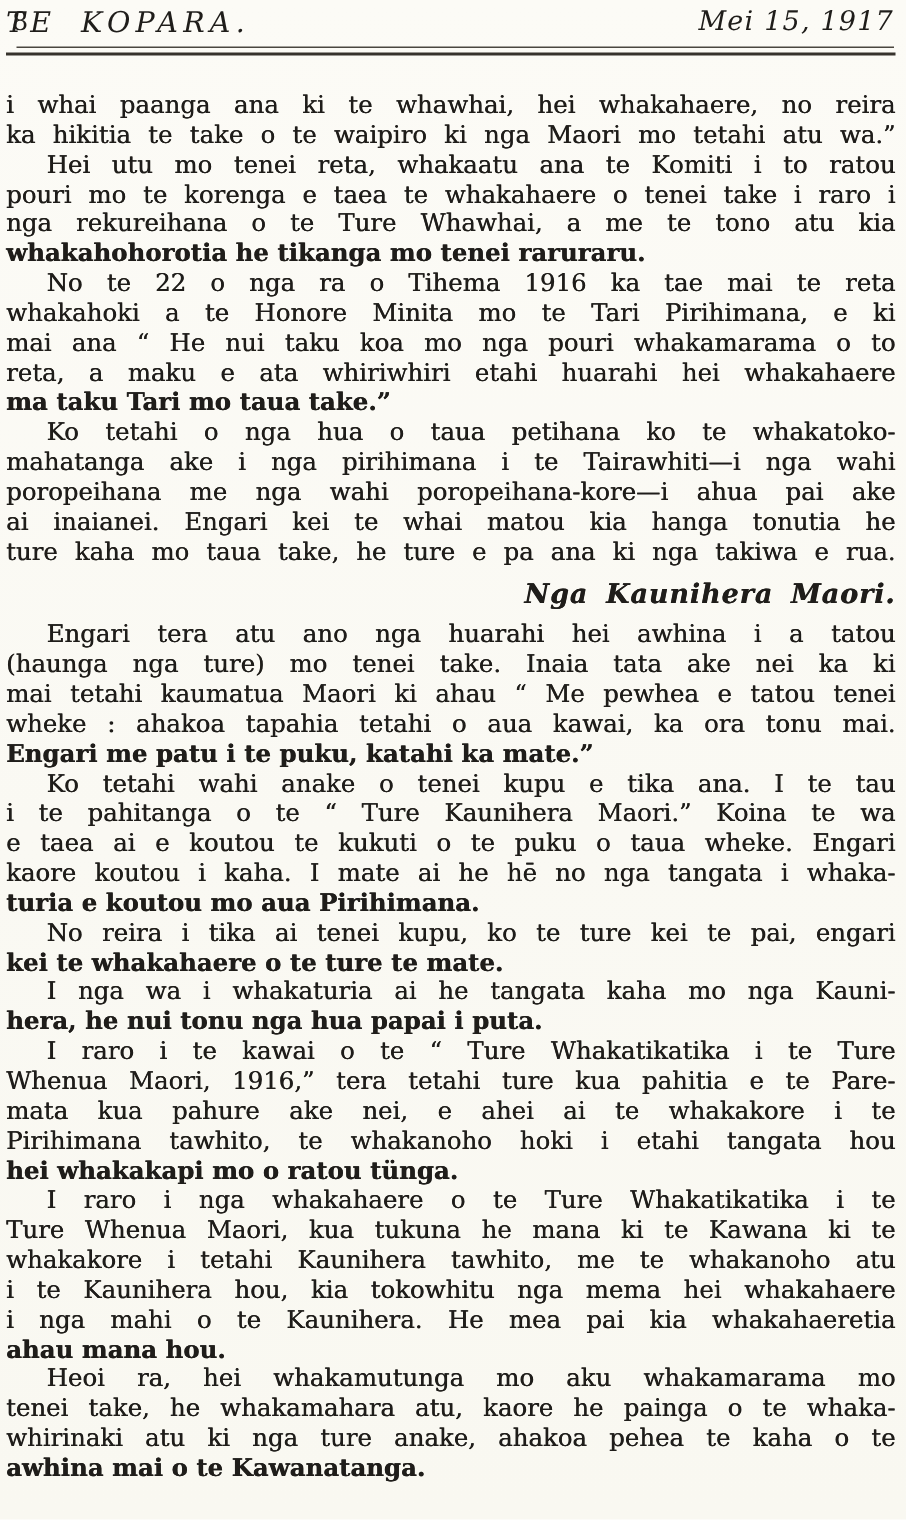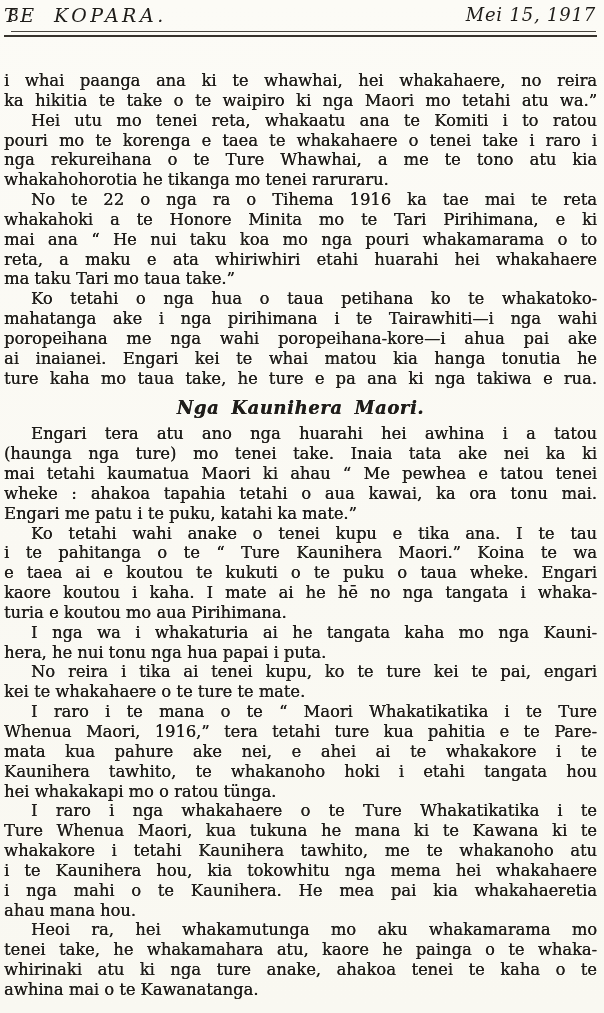--- a/index.html
+++ b/index.html
@@ -48,36 +48,36 @@
     border-top: 1.6px solid #4a463f;
     margin: 1px 1px 0 7px;
   }
   .rule-bottom {
     height: 0;
     border-top: 2.2px solid #37332d;
     margin-top: 3px;
   }
   
   .content {
-    margin-top: 34px;
+    margin-top: 23px;
     font-size: 16.3px;
     line-height: 19.85px;
     text-shadow: 0.25px 0 0 currentColor; 
   }
   .para { margin: 0; }
   .line {
     text-align: justify;
     text-align-last: justify;
     text-justify: inter-word;
     white-space: normal;
   }
-  .line.last { text-align-last: left; }
+  .line.last { text-align-last: left; font-weight: bold; }
   .para.indent .line:first-child { text-indent: 27px; }
   .section-heading {
-    text-align: center;
+    text-align: right;
     font-style: italic;
     font-weight: bold;
     font-size: 18px;
     letter-spacing: 0.6px;
     word-spacing: 5px;
     margin: 9px 0 7px 0;
   }
 </style>
 </head>
 <body>
@@ -127,43 +127,43 @@
         <div class="line last">Engari me patu i te puku, katahi ka mate.”</div>
       </div>
       <div class="para indent">
         <div class="line">Ko tetahi wahi anake o tenei kupu e tika ana.  I te tau</div>
         <div class="line">i te pahitanga o te “ Ture Kaunihera Maori.”  Koina te wa</div>
         <div class="line">e taea ai e koutou te kukuti o te puku o taua wheke.  Engari</div>
         <div class="line">kaore koutou i kaha.  I mate ai he hē no nga tangata i whaka-</div>
         <div class="line last">turia e koutou mo aua Pirihimana.</div>
       </div>
       <div class="para indent">
+        <div class="line">No reira i tika ai tenei kupu, ko te ture kei te pai, engari</div>
+        <div class="line last">kei te whakahaere o te ture te mate.</div>
+      </div>
+      <div class="para indent">
         <div class="line">I nga wa i whakaturia ai he tangata kaha mo nga Kauni-</div>
         <div class="line last">hera, he nui tonu nga hua papai i puta.</div>
       </div>
       <div class="para indent">
-        <div class="line">No reira i tika ai tenei kupu, ko te ture kei te pai, engari</div>
-        <div class="line last">kei te whakahaere o te ture te mate.</div>
-      </div>
-      <div class="para indent">
-        <div class="line">I raro i te mana o te “ Maori Whakatikatika i te Ture</div>
+        <div class="line">I raro i te kawai o te “ Ture Whakatikatika i te Ture</div>
         <div class="line">Whenua Maori, 1916,” tera tetahi ture kua pahitia e te Pare-</div>
         <div class="line">mata kua pahure ake nei, e ahei ai te whakakore i te</div>
-        <div class="line">Kaunihera tawhito, te whakanoho hoki i etahi tangata hou</div>
+        <div class="line">Pirihimana tawhito, te whakanoho hoki i etahi tangata hou</div>
         <div class="line last">hei whakakapi mo o ratou tünga.</div>
       </div>
       <div class="para indent">
         <div class="line">I raro i nga whakahaere o te Ture Whakatikatika i te</div>
         <div class="line">Ture Whenua Maori, kua tukuna he mana ki te Kawana ki te</div>
         <div class="line">whakakore i tetahi Kaunihera tawhito, me te whakanoho atu</div>
         <div class="line">i te Kaunihera hou, kia tokowhitu nga mema hei whakahaere</div>
         <div class="line">i nga mahi o te Kaunihera.  He mea pai kia whakahaeretia</div>
         <div class="line last">ahau mana hou.</div>
       </div>
       <div class="para indent">
         <div class="line">Heoi ra, hei whakamutunga mo aku whakamarama mo</div>
         <div class="line">tenei take, he whakamahara atu, kaore he painga o te whaka-</div>
-        <div class="line">whirinaki atu ki nga ture anake, ahakoa tenei te kaha o te</div>
+        <div class="line">whirinaki atu ki nga ture anake, ahakoa pehea te kaha o te</div>
         <div class="line last">awhina mai o te Kawanatanga.</div>
       </div>
     </div>
 
 </div>
 
 </body></html>

